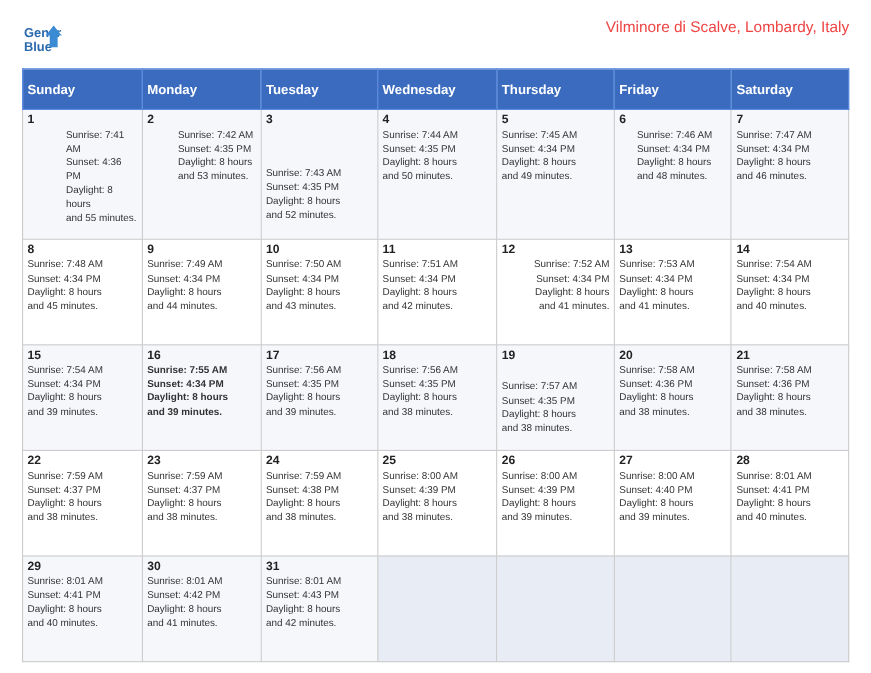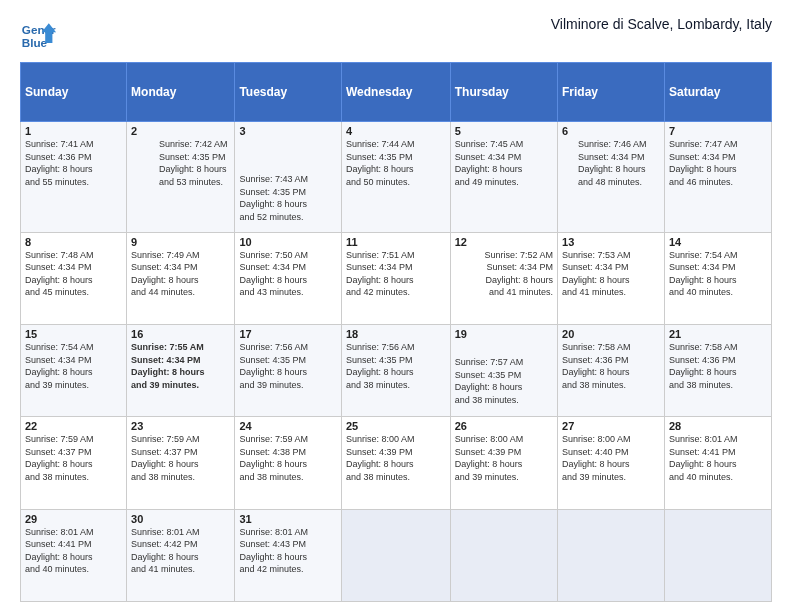--- a/index.html
+++ b/index.html
@@ -39,34 +39,34 @@
       text-align: right;
     }
     .month-title {
       font-size: 32px;
       font-weight: bold;
       color: #222;
       line-height: 1.1;
     }
     .location {
       font-size: 14px;
-      color: #0f172a;
+      color: #ef4444;
       text-align: center;
     }
     table {
       width: 100%;
       border-collapse: collapse;
       flex: 1;
     }
     thead tr th {
       background: #3a6bbf;
       color: #fff;
       font-size: 12px;
       font-weight: bold;
-      padding: 22px 4px;
+      padding: 11px 4px;
       text-align: left;
       border: 1px solid #5a8be0;
     }
     tbody tr td {
       border: 1px solid #ccc;
       vertical-align: top;
       padding: 3px 4px;
       font-size: 9.5px;
       color: #222;
       width: 113px;
@@ -119,21 +119,21 @@
           <th>Wednesday</th>
           <th>Thursday</th>
           <th>Friday</th>
           <th>Saturday</th>
         </tr>
     </thead>
     <tbody>
     <tr>
           <td>
             <span class="day-num">1</span>
-            <div class="cell-info" style="white-space: pre-line;">Sunrise: 7:41 AM
+            <div class="cell-info" style="white-space: pre-line; margin-left: 35px;">Sunrise: 7:41 AM
 Sunset: 4:36 PM
 Daylight: 8 hours
 and 55 minutes.</div>
           </td>
           <td>
             <span class="day-num">2</span>
             <div class="cell-info" style="white-space: pre-line; margin-left: 28px;">Sunrise: 7:42 AM
 Sunset: 4:35 PM
 Daylight: 8 hours
 and 53 minutes.</div>

